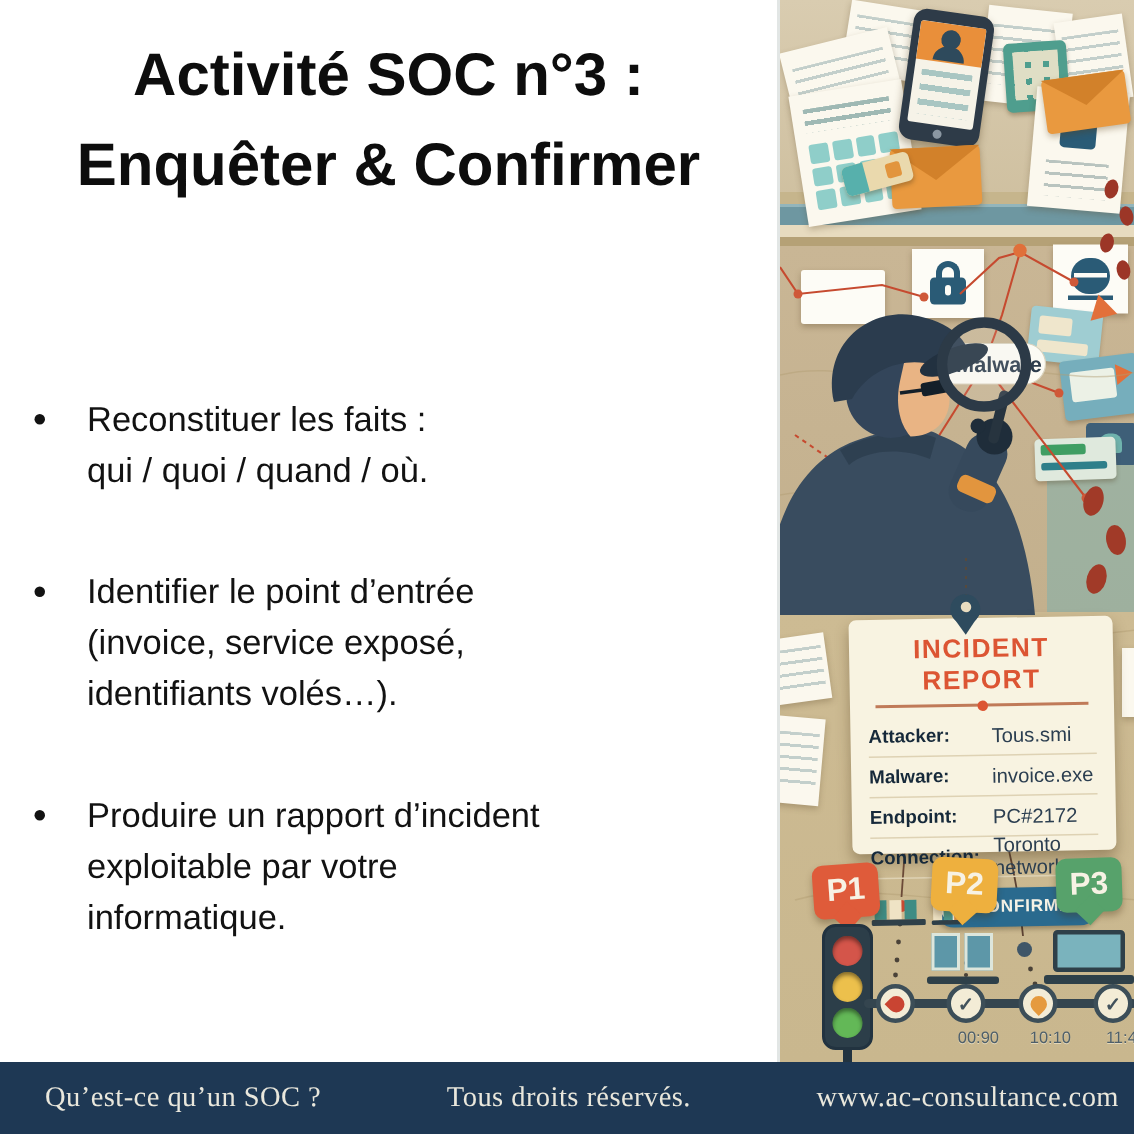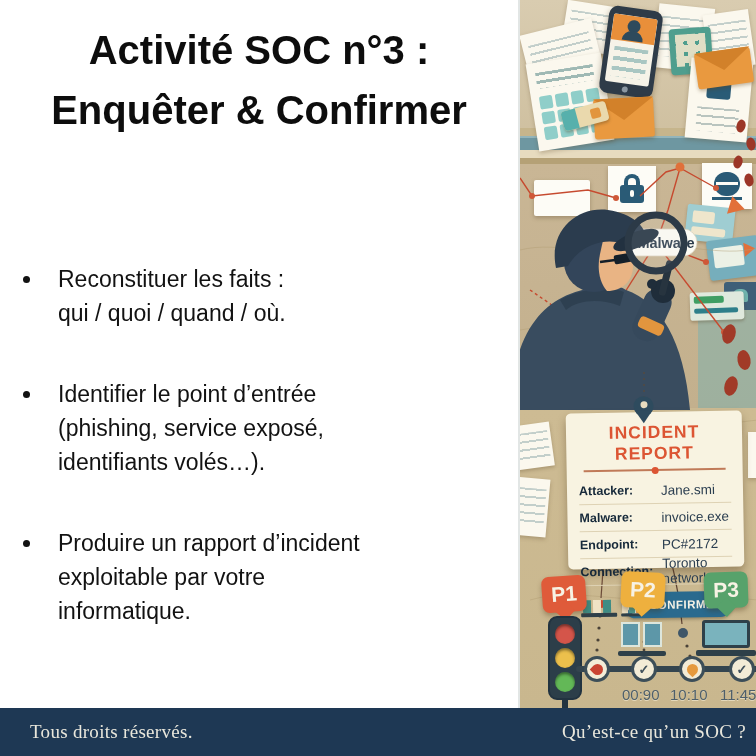--- a/index.html
+++ b/index.html
@@ -170,21 +170,21 @@
   .laptop::after{content:"";position:absolute;left:0;bottom:0;width:60px;height:6px;background:#2e4049;border-radius:2px;}
 
   
   .tl-line{left:56px;top:666px;width:182px;height:6px;background:#34454f;border-radius:3px;z-index:4;}
   .node{position:absolute;top:656px;width:26px;height:26px;background:#f3ecd6;border:3px solid #3c4e58;
       border-radius:50%;box-sizing:border-box;z-index:5;display:flex;align-items:center;justify-content:center;}
   .node.n1{left:64px;} .node.n2{left:111px;} .node.n3{left:159px;} .node.n4{left:209px;}
   .node .blob-red{width:11px;height:11px;background:#c94432;border-radius:50% 50% 50% 0;transform:rotate(45deg);}
   .node .blob-orange{width:11px;height:11px;background:#e59a3e;border-radius:50% 50% 0 50%;transform:rotate(45deg);}
   .node .chk{font-size:13px;font-weight:700;color:#42525c;line-height:1;}
-  .tlabel{position:absolute;top:686px;width:44px;text-align:left;font-size:15px;color:#4e5f6a;z-index:5;
+  .tlabel{position:absolute;top:686px;width:44px;text-align:right;font-size:11px;color:#4e5f6a;z-index:5;
       text-shadow:0 1px 0 rgba(255,250,230,.5);}
   .tlabel.l1{left:102px;} .tlabel.l2{left:150px;} .tlabel.l3{left:200px;}
 
   
   .footer{position:absolute;left:0;top:708px;width:756px;height:48px;background:#1e3854;
       display:flex;align-items:center;justify-content:space-between;box-sizing:border-box;
       padding:0 10px 0 30px;font-family:"Liberation Serif",serif;font-size:19px;
       color:#e9e7dc;letter-spacing:.3px;z-index:6;}
 </style>
 </head>
@@ -192,21 +192,21 @@
 
 <div class="slide">
 
   <div class="left-col">
     <h1 class="title">Activité SOC n°3 :
 Enquêter &amp; Confirmer</h1>
     <ul class="bullets">
       <li>Reconstituer les faits :
 qui / quoi / quand / où.</li>
       <li>Identifier le point d’entrée
-(phishing, service exposé,
+(invoice, service exposé,
 identifiants volés…).</li>
       <li>Produire un rapport d’incident
 exploitable par votre
 informatique.</li>
     </ul>
   </div>
 
   <div class="ill">
 
     <div class="abs bg-top"></div>
@@ -352,21 +352,21 @@
         <path d="M 124,372 L 124,398" stroke="#5a4a3a" stroke-width="1.2" stroke-dasharray="2,4" fill="none"></path>
       </g>
     </svg>
 
     <div class="abs report">
       <div class="pin"></div>
       <div class="rtitle">INCIDENT REPORT</div>
       <div class="rdiv"></div>
       <div class="rrow">
         <span class="rlabel">Attacker:</span>
-        <span class="rvalue">Jane.smi</span>
+        <span class="rvalue">Tous.smi</span>
       </div>
       <div class="rrow">
         <span class="rlabel">Malware:</span>
         <span class="rvalue">invoice.exe</span>
       </div>
       <div class="rrow">
         <span class="rlabel">Endpoint:</span>
         <span class="rvalue">PC#2172</span>
       </div>
       <div class="rrow">
@@ -421,17 +421,18 @@
       </div>
     <div class="node n4">
         <span class="chk">✓</span>
       </div>
     <div class="tlabel l1">00:90</div>
     <div class="tlabel l2">10:10</div>
     <div class="tlabel l3">11:45</div>
   </div>
 
   <div class="footer">
+    <span>Qu’est-ce qu’un SOC ?</span>
     <span>Tous droits réservés.</span>
-    <span>Qu’est-ce qu’un SOC ?</span>
+    <span>www.ac-consultance.com</span>
   </div>
 
 </div>
 
 </body></html>

